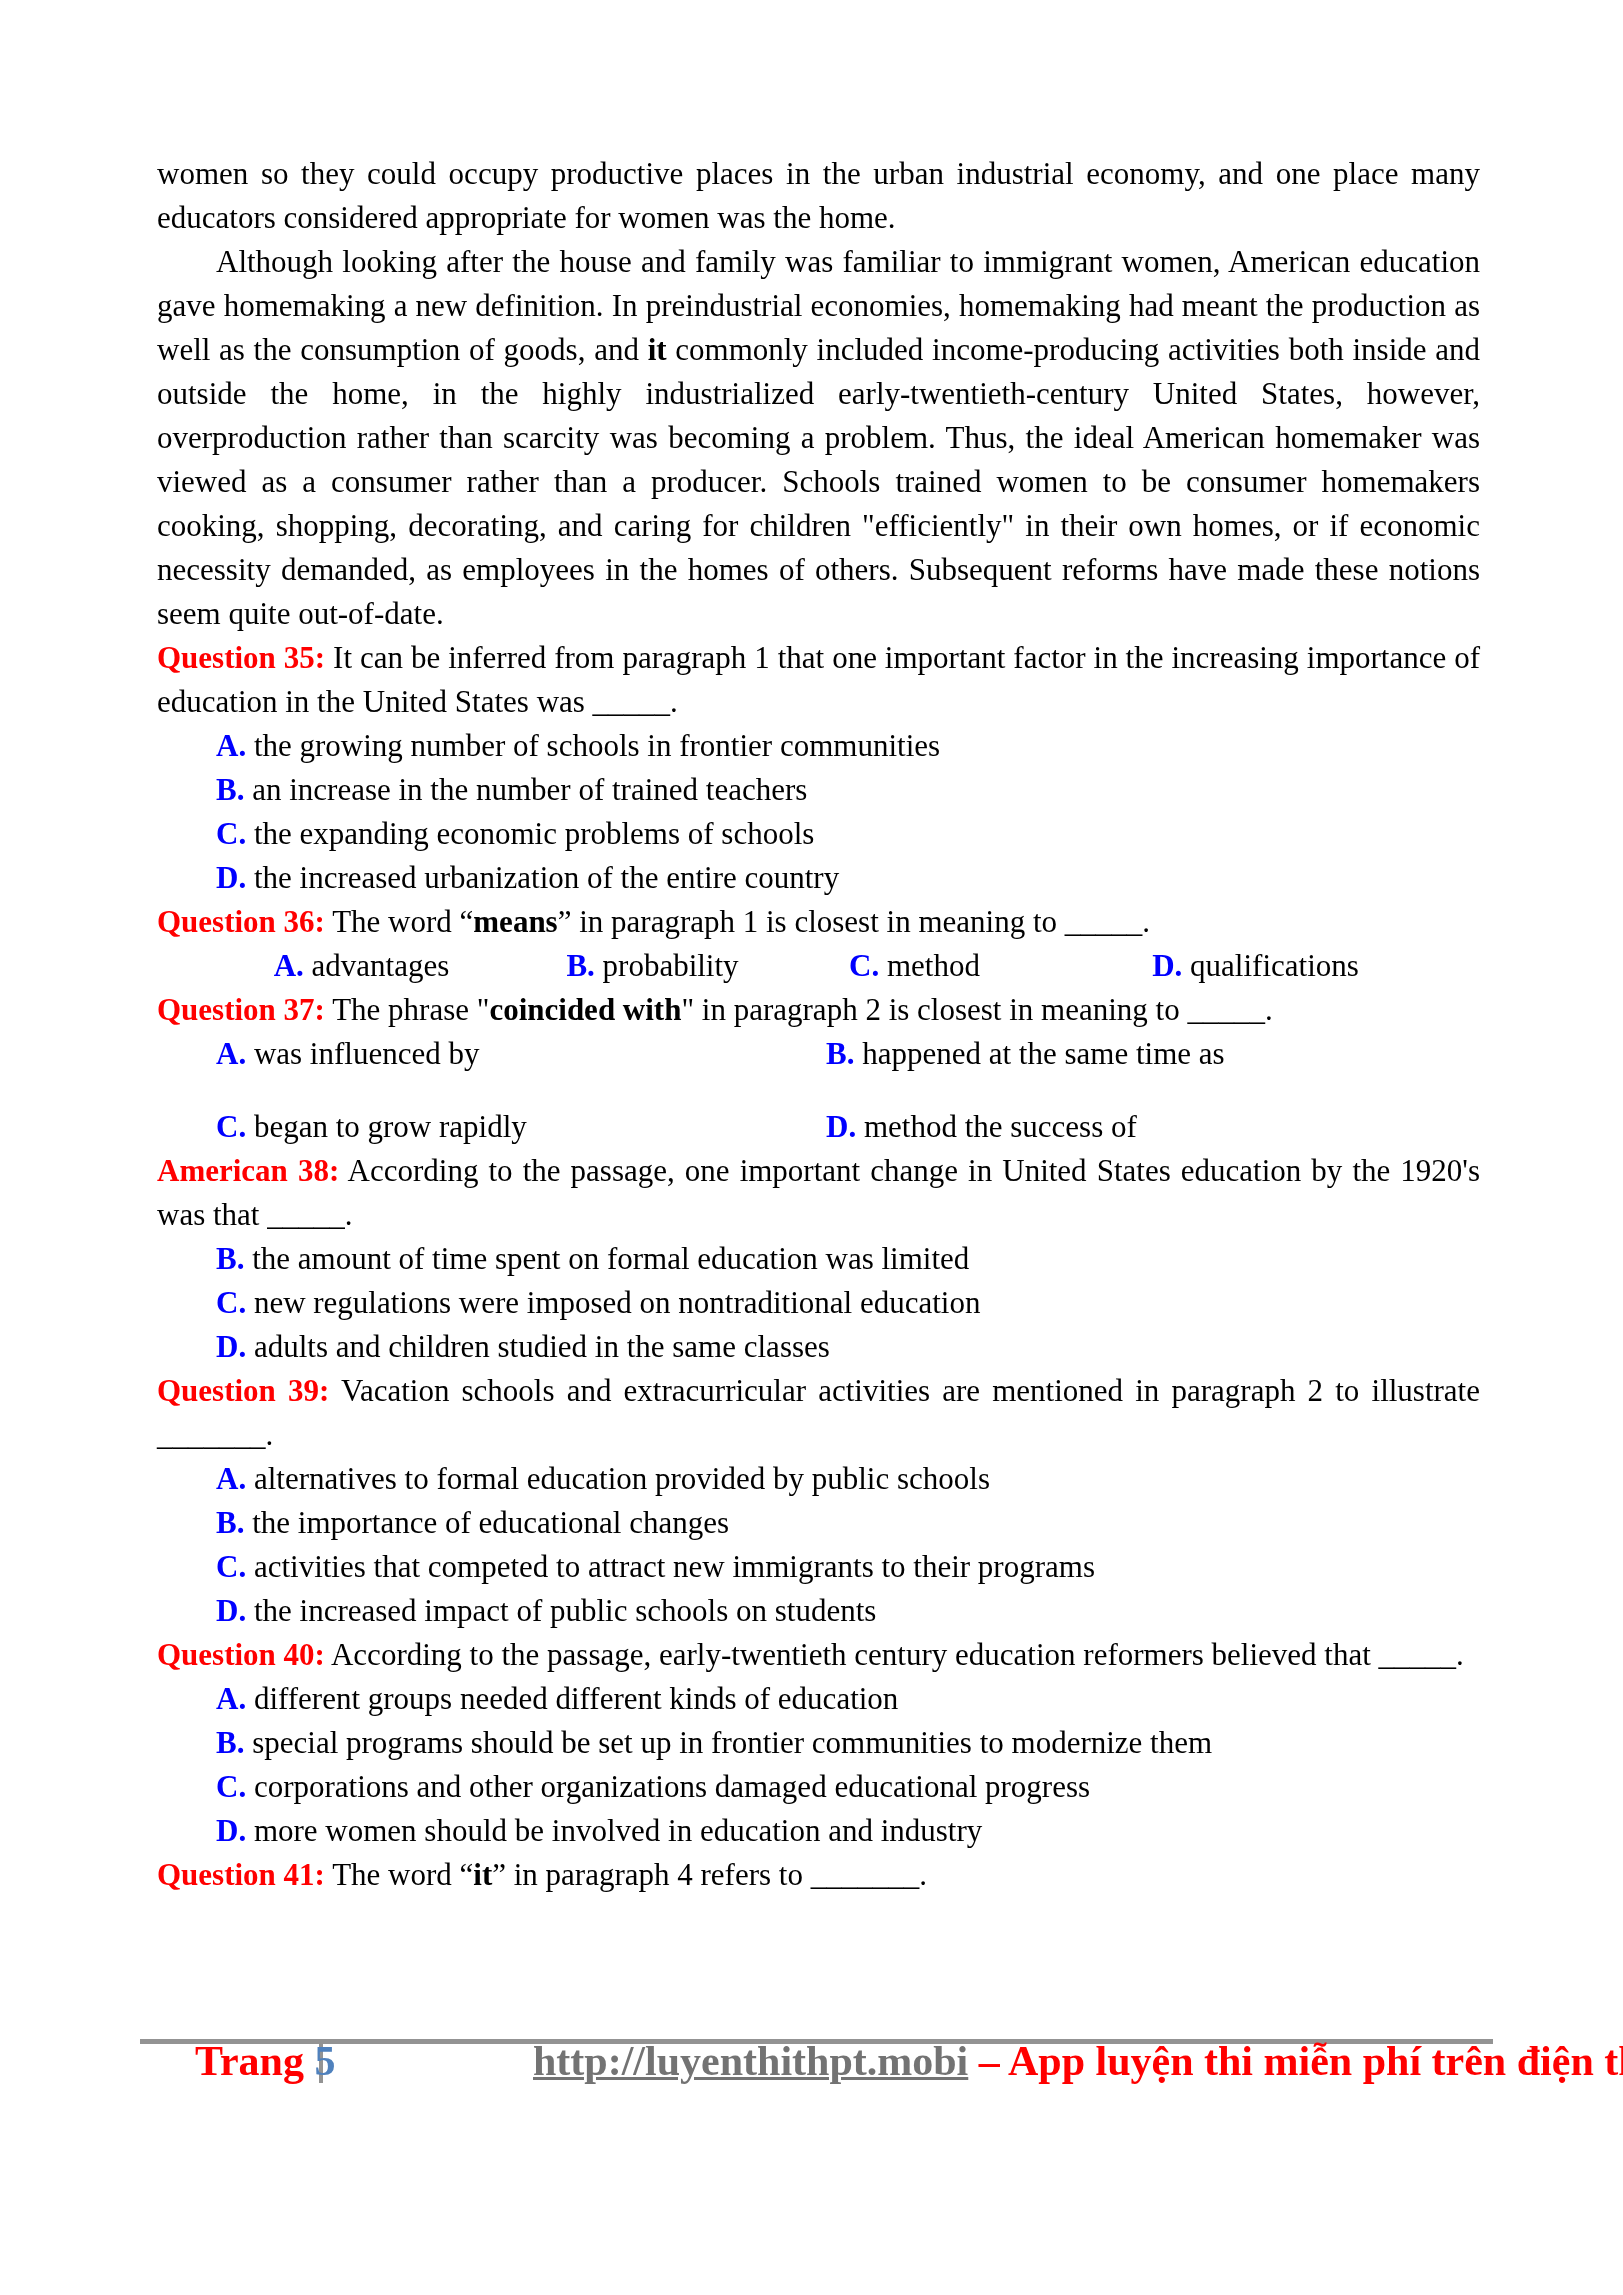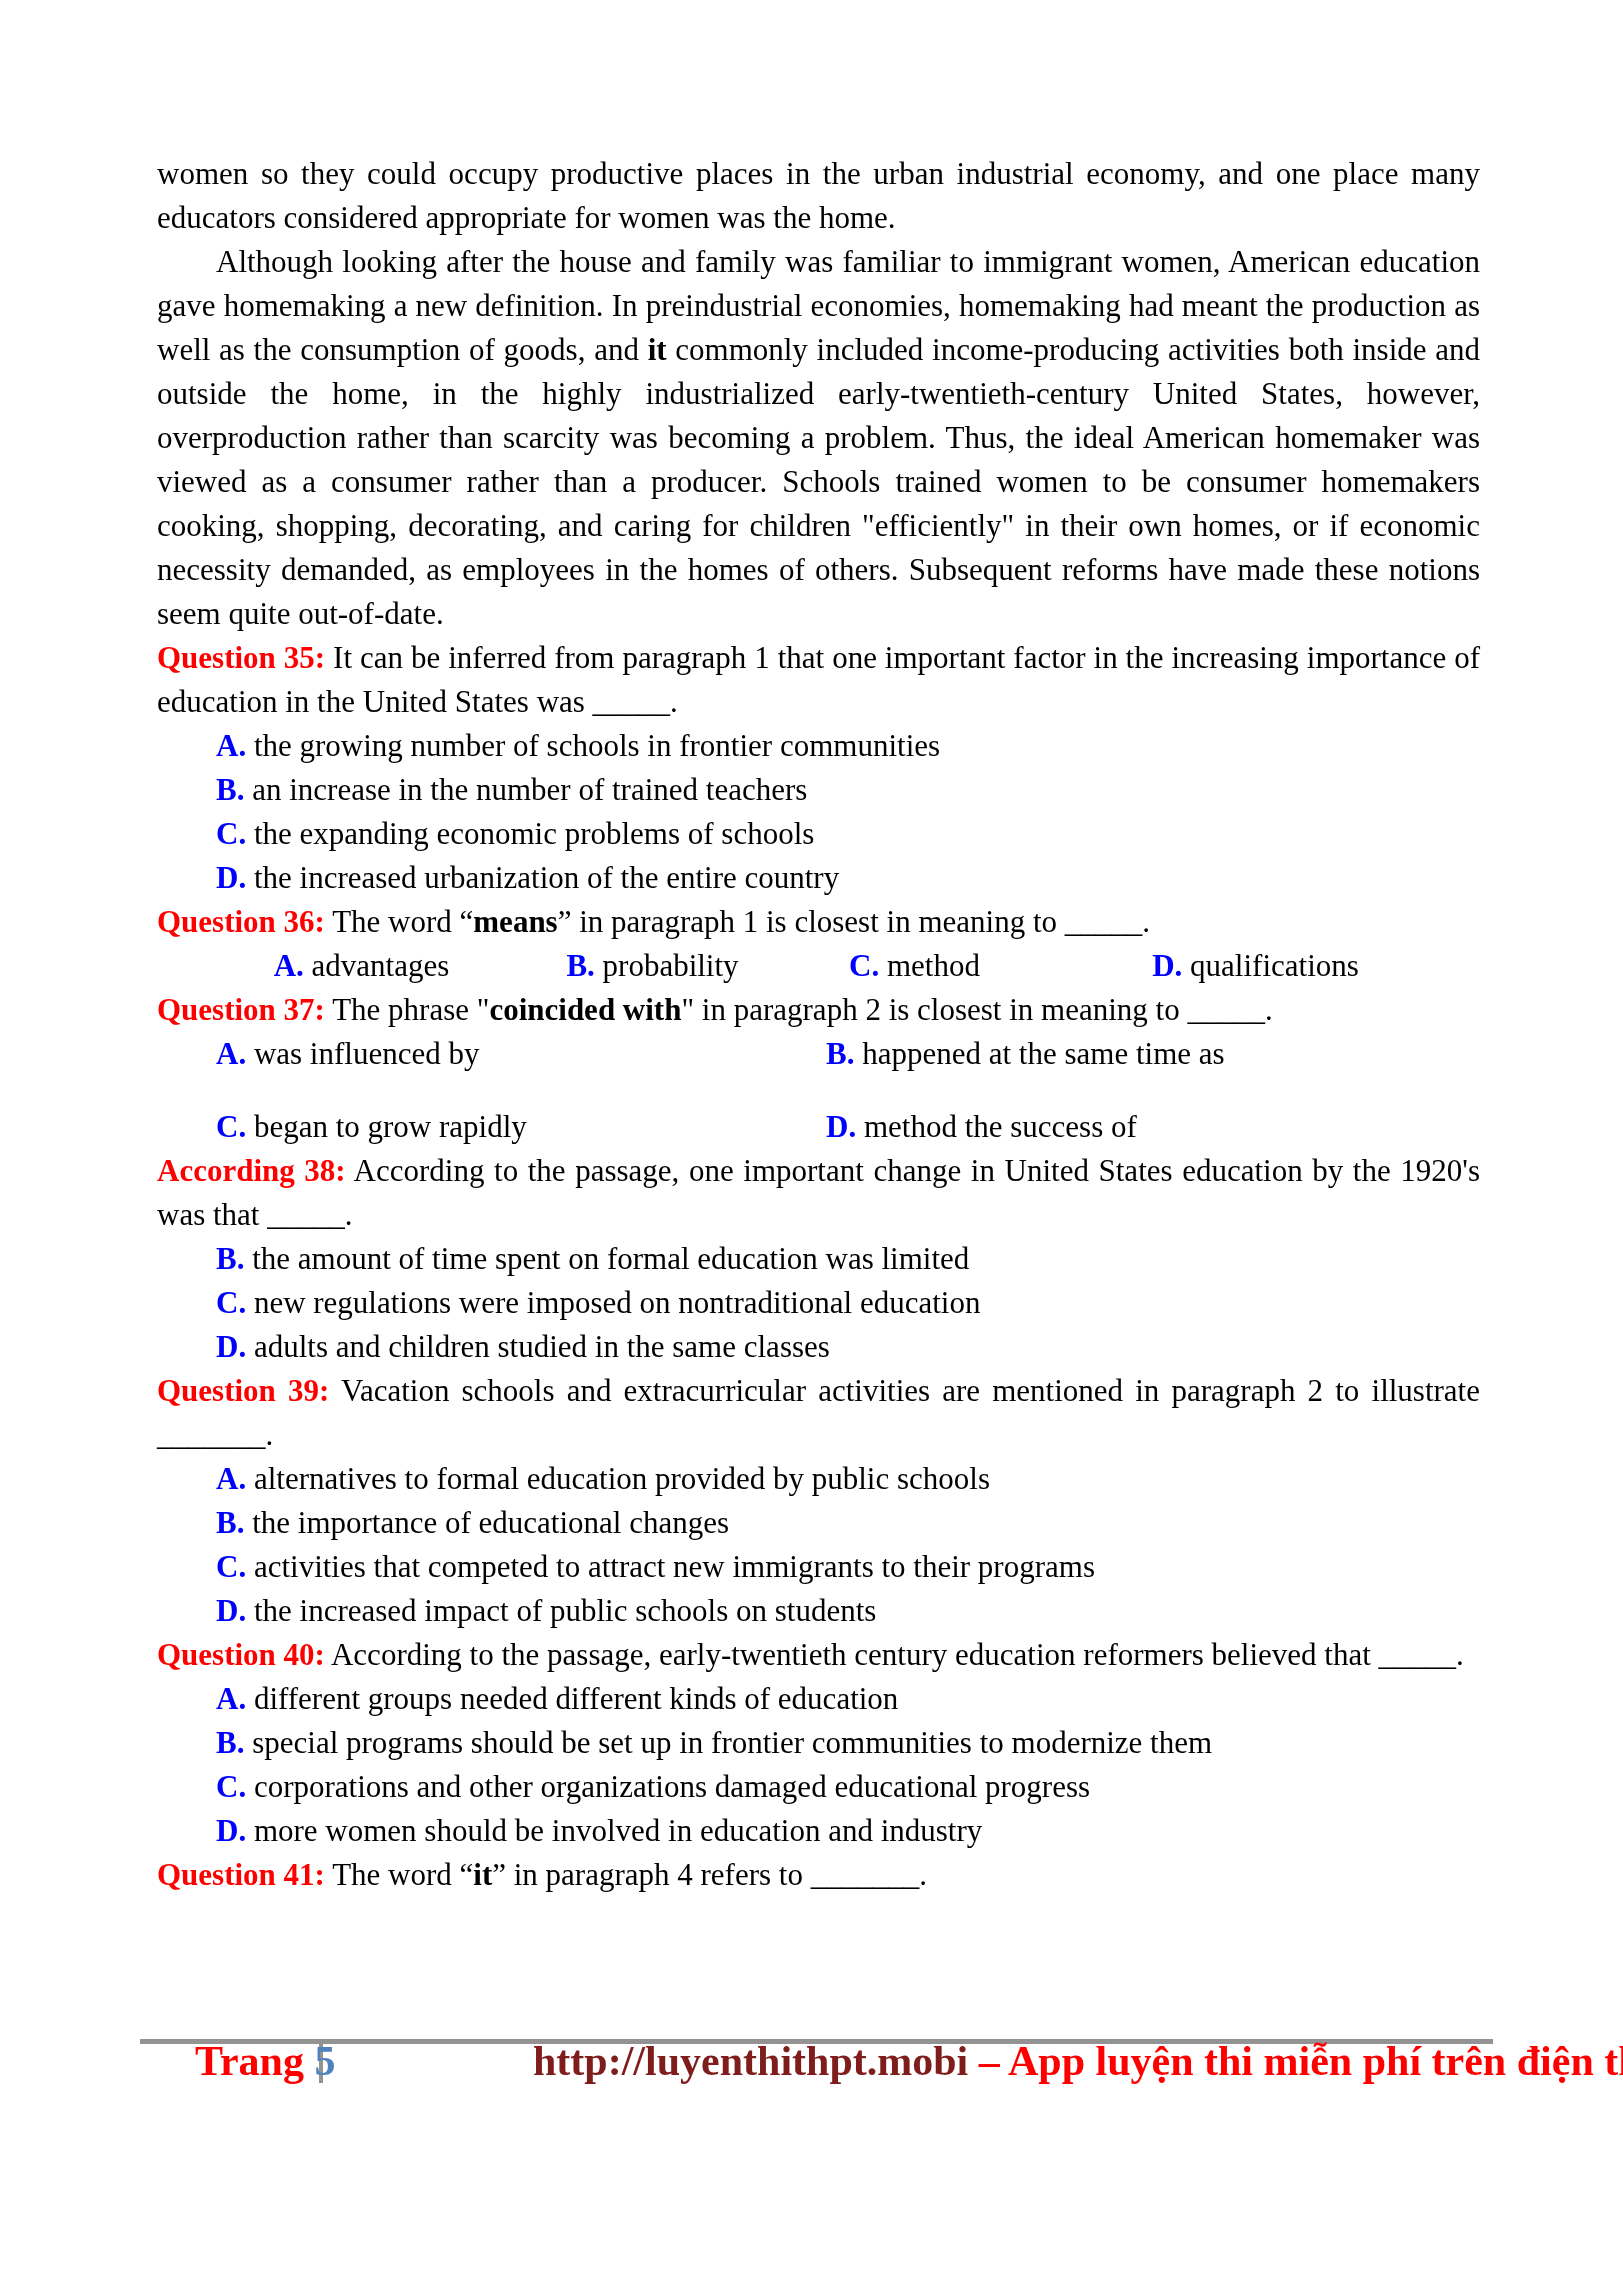--- a/index.html
+++ b/index.html
@@ -13,21 +13,21 @@
   .opt-letter { color:#0000ff; font-weight:bold; }
   .opt { padding-left:59px; }
   .grid4 { display:grid; grid-template-columns:291px 291px 233px 1fr; padding-left:59px;text-align:center; }
   .grid2 { display:grid; grid-template-columns:581px 1fr; padding-left:59px;gap:29px; }
   .footer-rule { position:absolute; left:140px; top:2039px; width:1353px; height:5.2px; background:#939393; }
   .footer-vbar { position:absolute; left:319px; top:2044px; width:3.9px; height:39px; background:#939393; }
   .footer { position:absolute; top:2040px; left:195px; font-size:42px; font-weight:bold; line-height:43px; }
   .trang { color:#ff0000; }
   .trang-num { color:#4f81bd; }
   .footer-right { position:absolute; left:338px; top:0; white-space:nowrap; }
-  .link { color:#7f1d1d; text-decoration-thickness:2.6px; }
+  .link { color:#737373; text-decoration:underline; text-decoration-thickness:2.6px; }
   .promo { color:#ff0000; }
 </style>
 </head>
 <body>
 
 <div class="content">
 
   <p>women so they could occupy productive places in the urban industrial economy, and one place many educators considered appropriate for women was the home.</p>
   <p class="indent"><span>Although looking after the house and family was familiar to immigrant women, American education gave homemaking a new definition. In preindustrial economies, homemaking had meant the production as well as the consumption of goods, and </span><b>it</b><span> commonly included income-producing activities both inside and outside the home, in the highly industrialized early-twentieth-century United States, however, overproduction rather than scarcity was becoming a problem. Thus, the ideal American homemaker was viewed as a consumer rather than a producer. Schools trained women to be consumer homemakers cooking, shopping, decorating, and caring for children "efficiently" in their own homes, or if economic necessity demanded, as employees in the homes of others. Subsequent reforms have made these notions seem quite out-of-date.</span></p>
 
@@ -53,21 +53,21 @@
     <p><span class="q-label">Question 37:</span><span> The phrase "</span><b>coincided with</b><span>" in paragraph 2 is closest in meaning to _____.</span></p>
     <div class="grid2">
       <div><span class="opt-letter">A.</span><span> was influenced by</span></div>
       <div><span class="opt-letter">B.</span><span> happened at the same time as</span></div>
       <div><span class="opt-letter">C.</span><span> began to grow rapidly</span></div>
       <div><span class="opt-letter">D.</span><span> method the success of</span></div>
     </div>
   </div>
 
   <div>
-    <p><span class="q-label">According 38:</span><span> According to the passage, one important change in United States education by the 1920's was that _____.</span></p>
+    <p><span class="q-label">American 38:</span><span> According to the passage, one important change in United States education by the 1920's was that _____.</span></p>
     <div class="opt"><span class="opt-letter">B.</span><span> the amount of time spent on formal education was limited</span></div>
     <div class="opt"><span class="opt-letter">C.</span><span> new regulations were imposed on nontraditional education</span></div>
     <div class="opt"><span class="opt-letter">D.</span><span> adults and children studied in the same classes</span></div>
   </div>
 
   <div>
     <p><span class="q-label">Question 39:</span><span> Vacation schools and extracurricular activities are mentioned in paragraph 2 to illustrate _______.</span></p>
     <div class="opt"><span class="opt-letter">A.</span><span> alternatives to formal education provided by public schools</span></div>
     <div class="opt"><span class="opt-letter">B.</span><span> the importance of educational changes</span></div>
     <div class="opt"><span class="opt-letter">C.</span><span> activities that competed to attract new immigrants to their programs</span></div>

